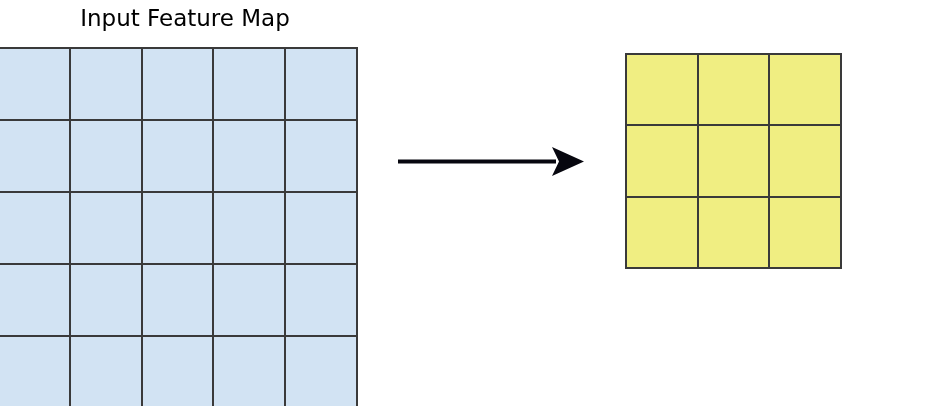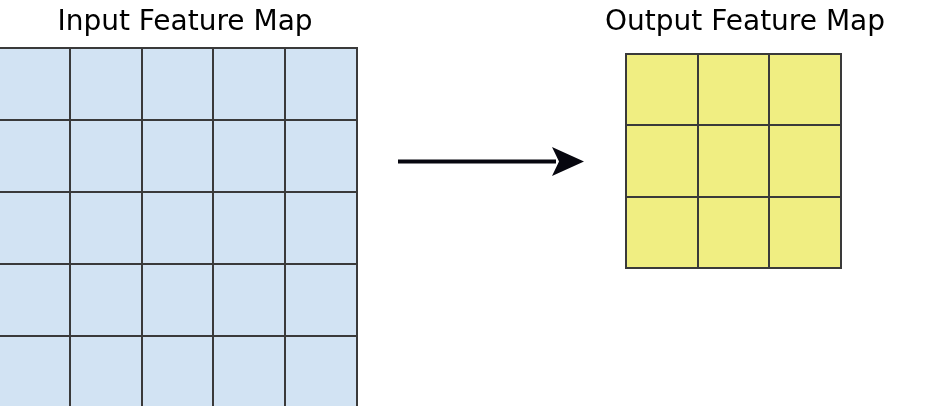--- a/index.html
+++ b/index.html
@@ -13,21 +13,21 @@
   #canvas {
     position: relative;
     width: 934px;
     height: 406px;
     background: #ffffff;
     overflow: hidden;
   }
   .fig-title {
     position: absolute;
     text-align: center;
-    font-size: 28px;
+    font-size: 23px;
     line-height: 1;
     color: #000000;
     white-space: nowrap;
     font-weight: 400;
   }
   #input-title {
     left: 0px;
     top: 7px;
     width: 370px;
   }
@@ -111,21 +111,20 @@
       <div class="cell cell-input" style="background: rgb(210, 227, 243); border-color: rgb(58, 58, 58);"></div>
       <div class="cell cell-input" style="background: rgb(210, 227, 243); border-color: rgb(58, 58, 58);"></div>
       <div class="cell cell-input" style="background: rgb(210, 227, 243); border-color: rgb(58, 58, 58);"></div>
     </div>
 
   <svg id="arrow" viewBox="0 0 192 44" xmlns="http://www.w3.org/2000/svg">
     <line x1="2" y1="21.5" x2="160" y2="21.5" stroke="#07070f" stroke-width="4"></line>
     <path d="M 188 21.5 L 156 7 L 163 21.5 L 156 36 Z" fill="#07070f"></path>
   </svg>
 
-  <div id="output-title" class="fig-title">Output Feature Map</div>
 
   <div id="output-grid" class="grid">
       <div class="cell cell-output" style="background: rgb(240, 238, 130); border-color: rgb(58, 58, 58);"></div>
       <div class="cell cell-output" style="background: rgb(240, 238, 130); border-color: rgb(58, 58, 58);"></div>
       <div class="cell cell-output" style="background: rgb(240, 238, 130); border-color: rgb(58, 58, 58);"></div>
       <div class="cell cell-output" style="background: rgb(240, 238, 130); border-color: rgb(58, 58, 58);"></div>
       <div class="cell cell-output" style="background: rgb(240, 238, 130); border-color: rgb(58, 58, 58);"></div>
       <div class="cell cell-output" style="background: rgb(240, 238, 130); border-color: rgb(58, 58, 58);"></div>
       <div class="cell cell-output" style="background: rgb(240, 238, 130); border-color: rgb(58, 58, 58);"></div>
       <div class="cell cell-output" style="background: rgb(240, 238, 130); border-color: rgb(58, 58, 58);"></div>

